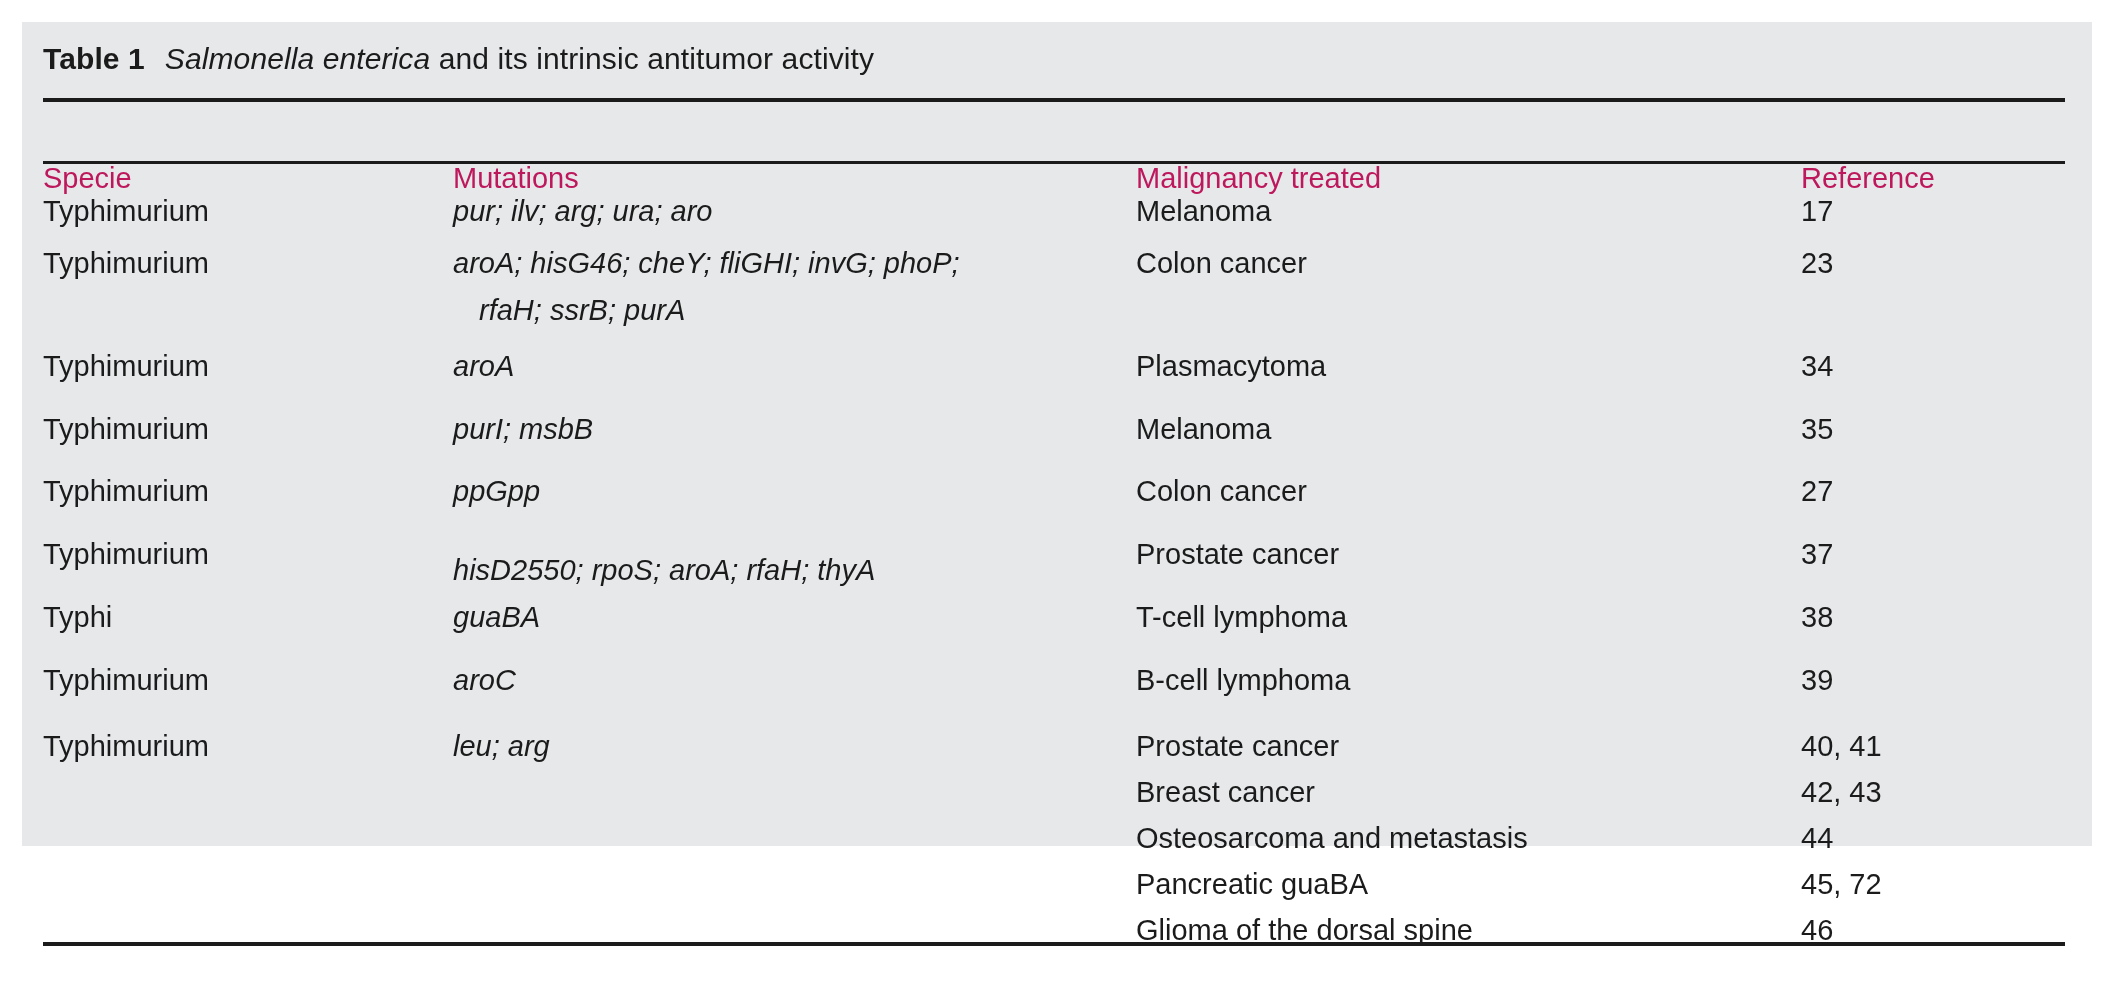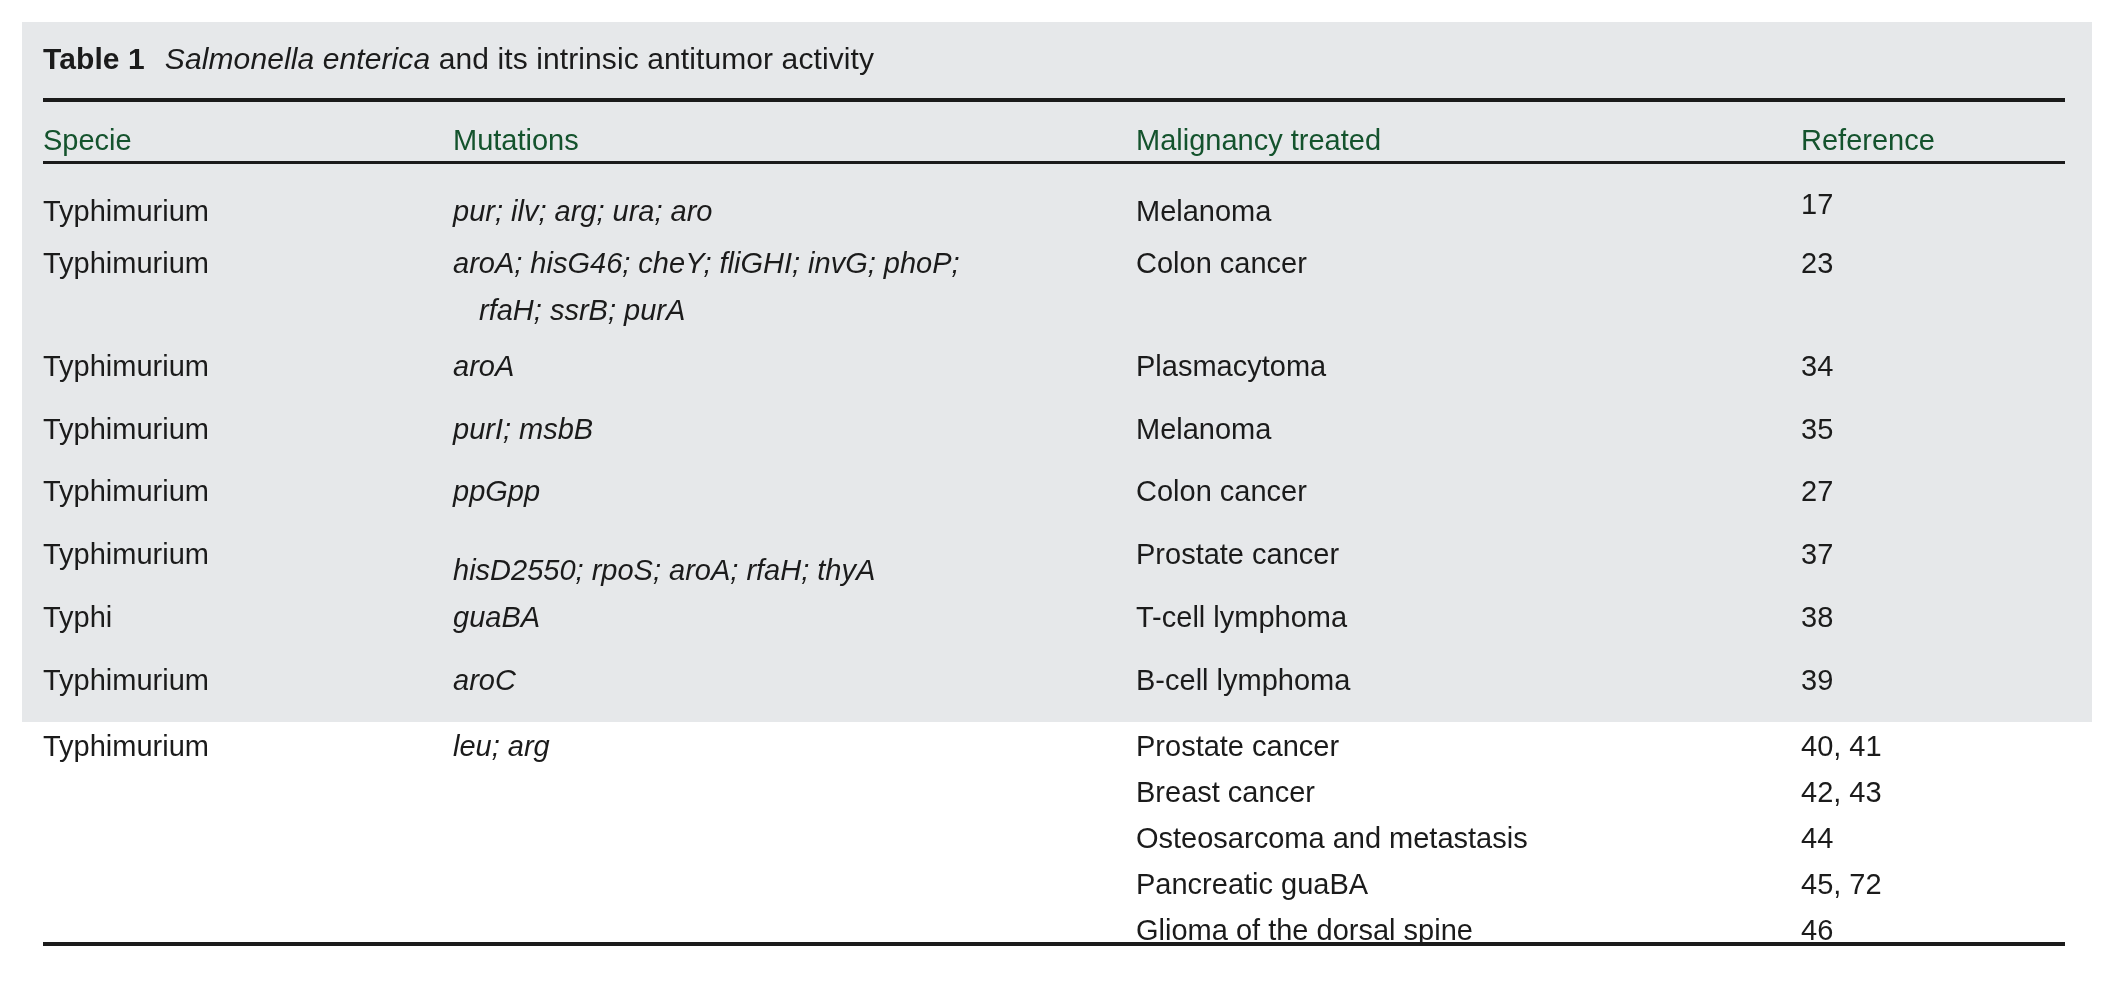--- a/index.html
+++ b/index.html
@@ -12,21 +12,21 @@
     height: 1004px;
     font-family: "Liberation Sans", sans-serif;
     -webkit-font-smoothing: antialiased;
   }
 
   .table-panel {
     position: absolute;
     left: 22px;
     top: 22px;
     width: 2070px;
-    height: 700px;
+    height: 824px;
     background: #e6e8ea;
     box-sizing: border-box;
   }
 
   
   .caption {
     position: absolute;
     left: 21px;
     top: 20px;
     font-size: 30px;
@@ -71,21 +71,22 @@
     white-space: nowrap;
     line-height: 1;
   }
   .col-specie     { left: 21px;   }
   .col-mutations  { left: 431px;  }
   .col-malignancy { left: 1114px; text-align: right; }
   .col-reference  { left: 1779px; }
 
   .head {
     font-size: 29px;
-    color: #14532d;
+    color: #be185d;
+    margin-top: 38px;
   }
   .ital { font-style: italic; }
   .indent { padding-left: 26px; }
 </style>
 </head>
 <body>
 
 <div class="table-panel">
 
   <div class="caption">
@@ -99,21 +100,21 @@
   <div class="tbl">
 
     <div class="cell head col-specie" style="top:104px">Specie</div>
     <div class="cell head col-mutations" style="top:104px">Mutations</div>
     <div class="cell head col-malignancy" style="top:104px">Malignancy treated</div>
     <div class="cell head col-reference" style="top:104px">Reference</div>
 
     <div class="cell col-specie" style="top:175px">Typhimurium</div>
     <div class="cell col-mutations ital" style="top:175px">pur; ilv; arg; ura; aro</div>
     <div class="cell col-malignancy" style="top:175px">Melanoma</div>
-    <div class="cell col-reference" style="top:168px">17</div>
+    <div class="cell col-reference" style="top:175px">17</div>
 
     <div class="cell col-specie" style="top:227px">Typhimurium</div>
     <div class="cell col-mutations ital" style="top:227px">aroA; hisG46; cheY; fliGHI; invG; phoP;</div>
     <div class="cell col-mutations ital indent" style="top:274px">rfaH; ssrB; purA</div>
     <div class="cell col-malignancy" style="top:227px">Colon cancer</div>
     <div class="cell col-reference" style="top:227px">23</div>
 
     <div class="cell col-specie" style="top:330px">Typhimurium</div>
     <div class="cell col-mutations ital" style="top:330px">aroA</div>
     <div class="cell col-malignancy" style="top:330px">Plasmacytoma</div>

